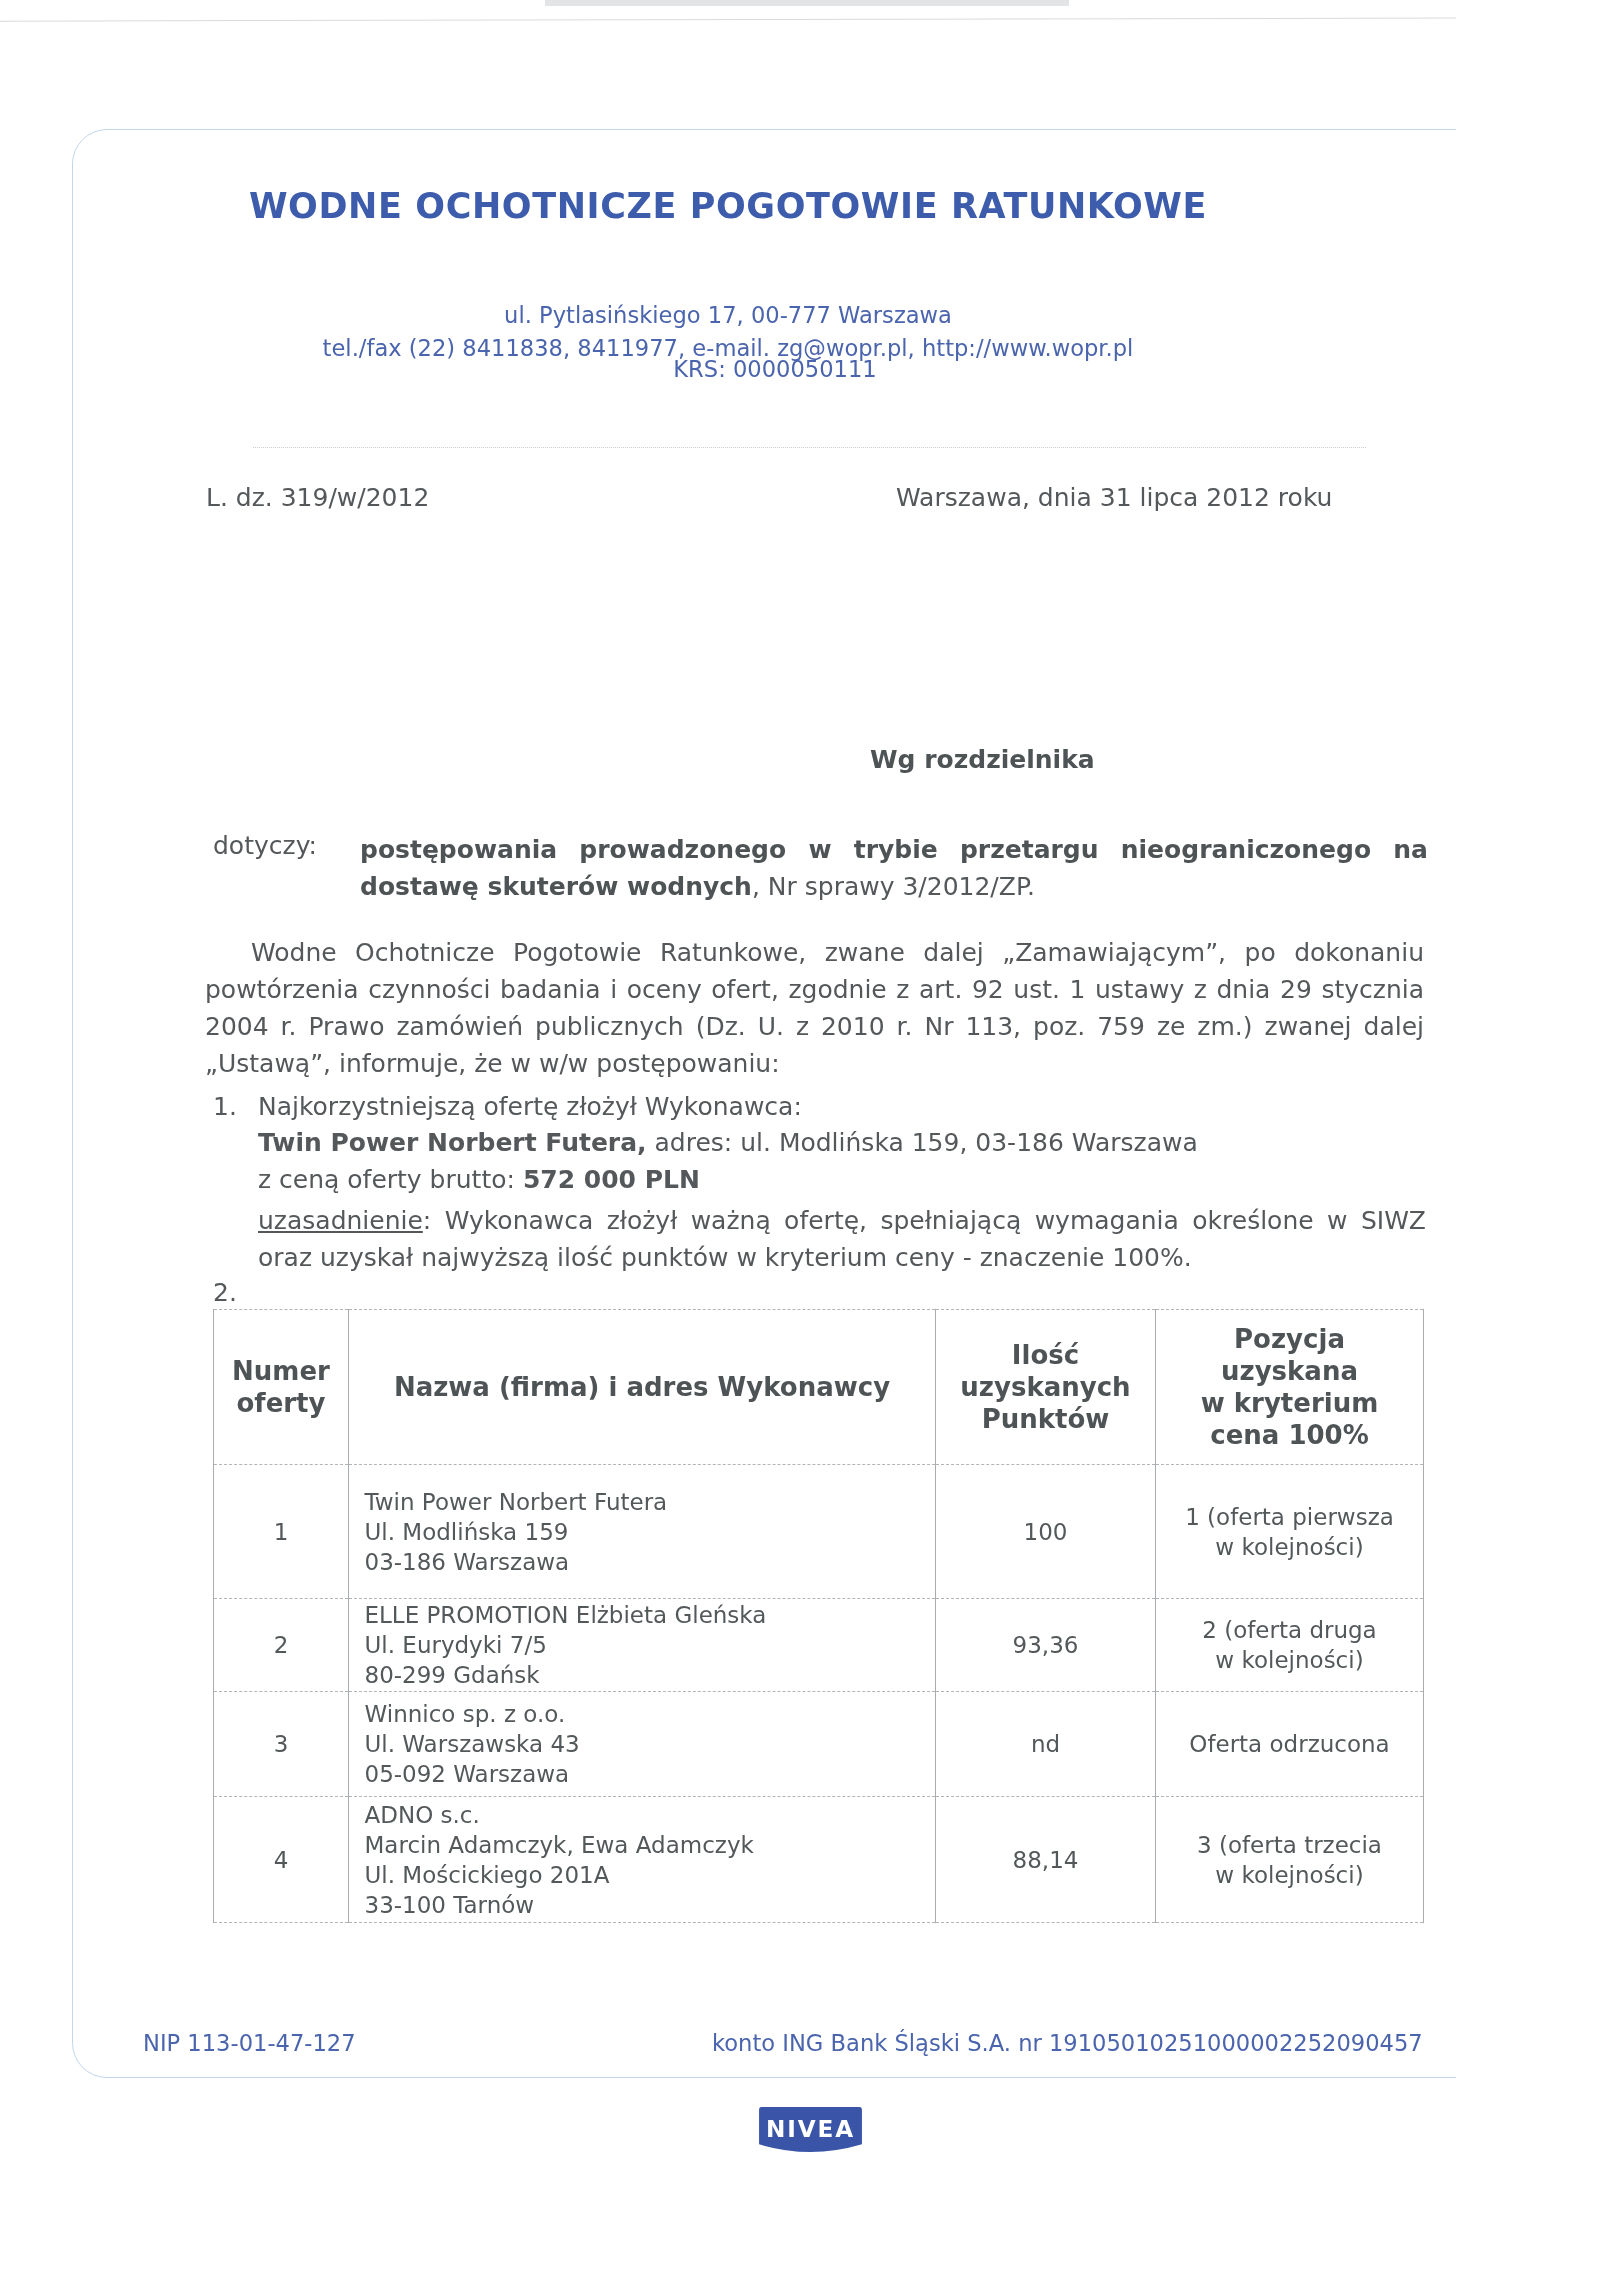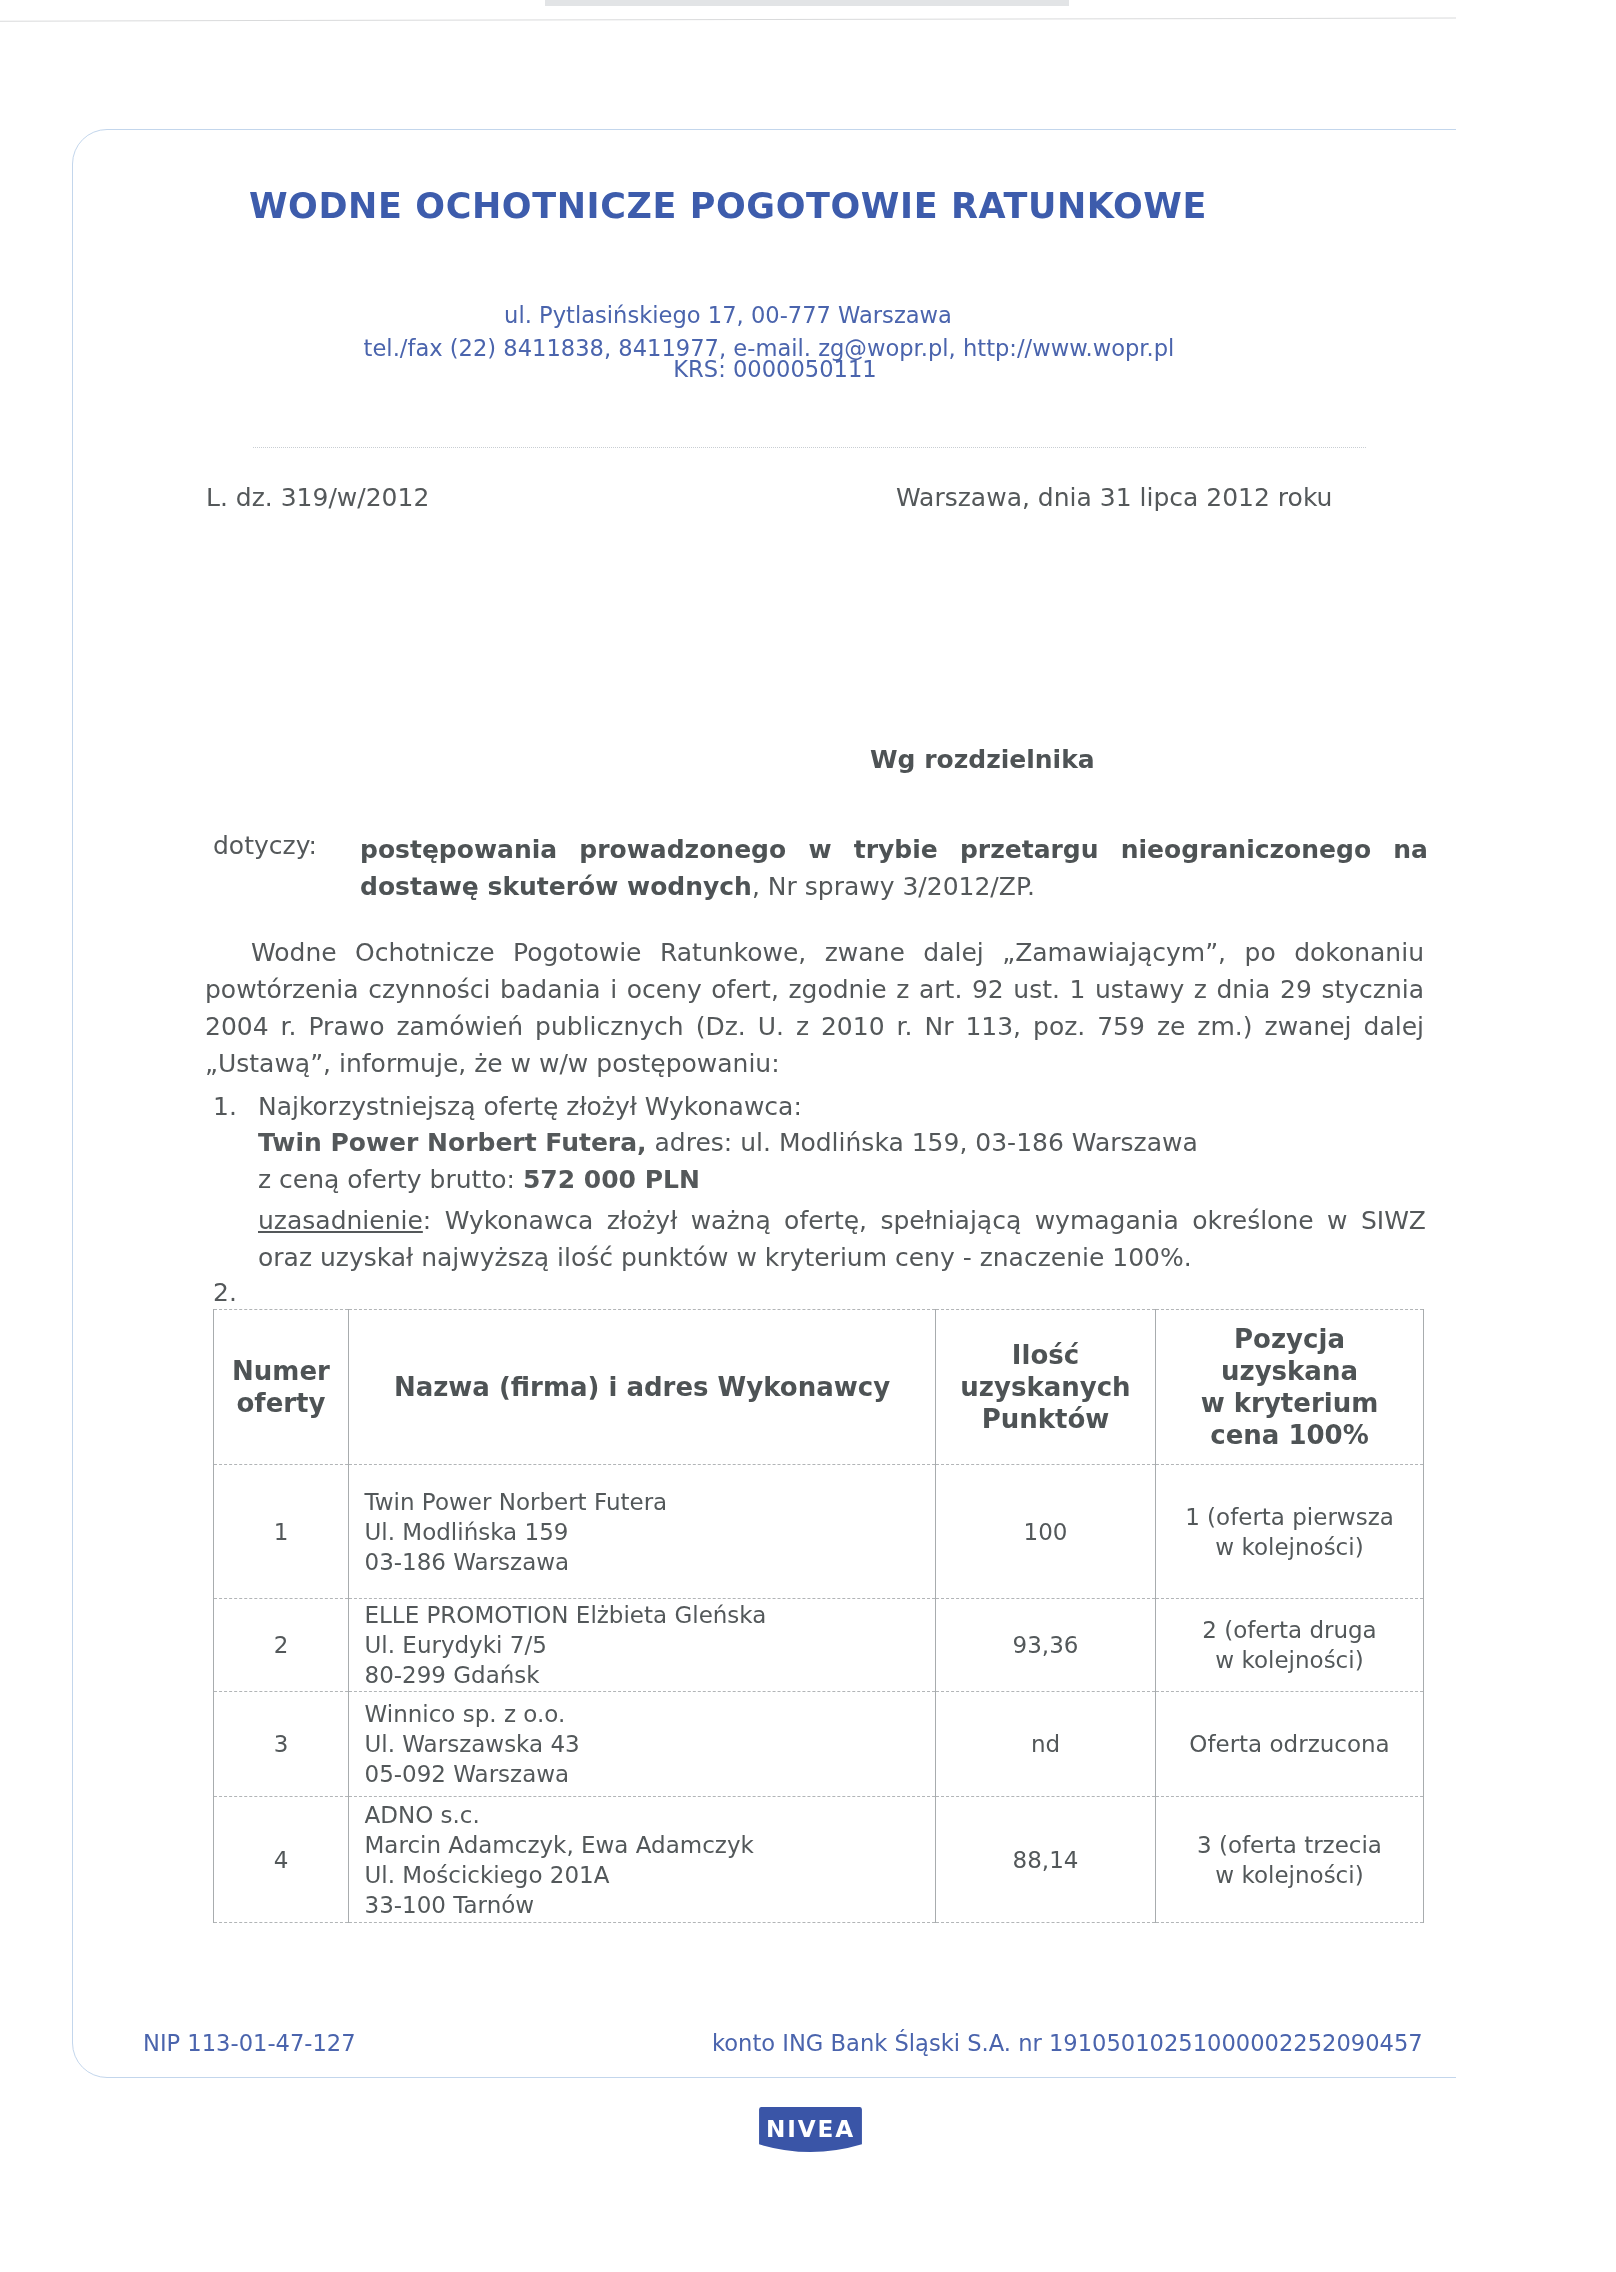--- a/index.html
+++ b/index.html
@@ -14,21 +14,21 @@
   
   .frame { position:absolute; left:72px; top:129px; width:1454px; height:1947px;
            border:1.9px solid #c3d6ec; border-radius:35px; }
   
   .org-name { position:absolute; left:0; top:186px; width:100%; text-align:center;
               font-size:35px; font-weight:bold; color:#3d5cac; letter-spacing:0.6px; }
   .org-unit { position:absolute; left:0; top:233px; width:100%; text-align:center;
               font-size:30px; font-weight:bold; color:#3d5cac; letter-spacing:0.6px; }
   .lh-line { position:absolute; left:0; width:100%; text-align:center; font-size:22.6px; color:#4a64ad; }
   .addr    { top:302px; }
-  .contact { top:335px;padding-left:41px; }
+  .contact { top:335px; }
   .krs     { top:356px;margin-left:47px; }
   .sep { position:absolute; left:253px; top:447px; width:1113px; height:0;
          border-top:1.9px dotted #c9ced3; }
   
   .doc-number { position:absolute; left:206px; top:483px; font-size:25px; }
   .place-date { position:absolute; left:896px; top:483px; font-size:25px; }
   
   .wg { position:absolute; left:870px; top:745px; font-size:25px; font-weight:bold; color:#4e5355; }
   
   .subject-label { position:absolute; left:213px; top:831px; font-size:25px; }

